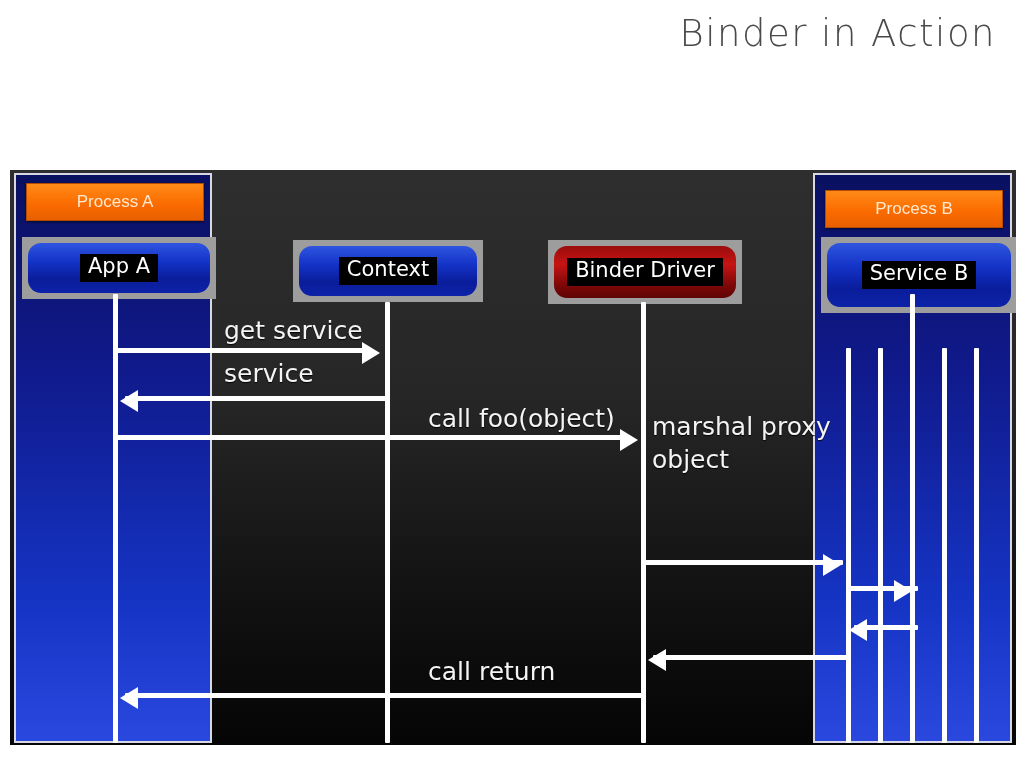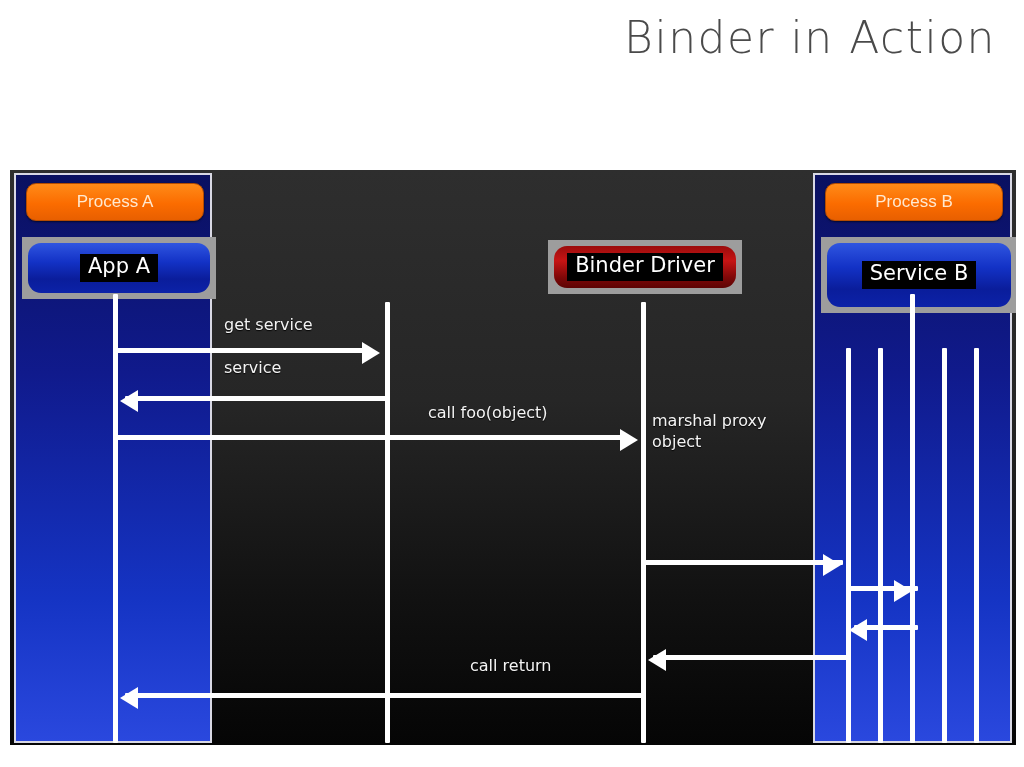--- a/index.html
+++ b/index.html
@@ -8,21 +8,21 @@
     background:#ffffff;
     font-family:"Liberation Sans", sans-serif;
     overflow:hidden;
     position:relative;
   }
 
   
   #slide-title{
     position:absolute;
     right:28px; top:12px;
-    font-size:44px;
+    font-size:37px;
     font-weight:300;
     letter-spacing:1.5px;
     color:#4a4a4a;
     font-family:"DejaVu Sans", sans-serif;
     white-space:nowrap;
   }
 
   
   #diagram{
     position:absolute;
@@ -45,30 +45,30 @@
     border:2px solid #d8d8e4;
     background:linear-gradient(180deg,#0a1060 0%, #101a8c 35%, #1534c4 75%, #2a48de 100%);
     box-sizing:border-box;
   }
   #process-a-panel{left:4px; top:3px; width:198px; height:570px;}
   #process-b-panel{left:803px; top:3px; width:199px; height:570px;}
 
   .process-badge{
     position:absolute;
     height:36px;
-    border-radius:10px;
+    border-radius:0;
     background:linear-gradient(180deg,#ff8a18 0%,#fb6c00 55%,#e85f00 100%);
     border:1px solid #b44c00;
     color:#ffe9d0;
     font-size:17px;
     display:flex;align-items:center;justify-content:center;
     box-shadow:0 1px 2px rgba(0,0,0,.6);
   }
   #process-a-badge{left:10px; top:8px; width:176px;}
-  #process-b-badge{left:10px; top:8px; width:176px;}
+  #process-b-badge{left:10px; top:15px; width:176px;}
 
   
   .actor-frame{
     position:absolute;
     background:#9d9d9d;
     box-sizing:border-box;
     padding:6px;
   }
   .actor-pill{
     width:100%;height:100%;
@@ -83,21 +83,21 @@
     color:#ffffff;
     font-size:21px;
     padding:1px 8px 3px 8px;
     line-height:1.12;
     white-space:nowrap;
     font-family:"DejaVu Sans", sans-serif;
   }
 
   #app-a-frame     {left:6px;  top:62px; width:194px; height:62px;}
   #context-frame   {left:283px;top:70px; width:190px; height:62px;}
-  #binder-frame    {left:538px;top:70px; width:194px; height:54px;}
+  #binder-frame    {left:538px;top:70px; width:194px; height:64px;}
   #service-b-frame {left:6px;  top:62px; width:196px; height:76px;}
 
   
   .vline{position:absolute;background:#ffffff;width:5px;border-radius:1px;}
   .hline{position:absolute;background:#ffffff;height:5px;border-radius:1px;}
 
   
   .arrow{position:absolute;width:0;height:0;}
   .arrow-right{
     border-top:11px solid transparent;
@@ -107,21 +107,21 @@
   .arrow-left{
     border-top:11px solid transparent;
     border-bottom:11px solid transparent;
     border-right:18px solid #ffffff;
   }
 
   
   .caption{
     position:absolute;
     color:#f4f4f4;
-    font-size:16px;
+    font-size:25px;
     line-height:1.32;
     white-space:pre;
     font-family:"DejaVu Sans", sans-serif;
     text-shadow:0 1px 1px rgba(0,0,0,.9);
   }
 </style>
 </head>
 <body>
 
 <div id="slide-title">Binder in Action</div>
@@ -143,20 +143,25 @@
   <div class="process-panel" id="process-b-panel">
     <div class="process-badge" id="process-b-badge">Process B</div>
 
     <div class="actor-frame" id="service-b-frame">
       <div class="actor-pill pill-blue">
         <span class="actor-label">Service B</span>
       </div>
     </div>
   </div>
 
+  <div class="actor-frame" id="context-frame">
+    <div class="actor-pill pill-blue">
+      <span class="actor-label">Context</span>
+    </div>
+  </div>
 
   <div class="actor-frame" id="binder-frame">
     <div class="actor-pill pill-red">
       <span class="actor-label">Binder Driver</span>
     </div>
   </div>
 
   <div class="vline" style="left:103px; top:124px; height:449px;"></div>
   <div class="vline" style="left:375px; top:132px; height:441px;"></div>
   <div class="vline" style="left:631px; top:132px; height:441px;"></div>
@@ -187,18 +192,18 @@
   <div class="arrow arrow-right" style="left:813px; top:384px;"></div>
 
   <div class="hline" style="left:836px; top:416px; width:72px;"></div>
   <div class="arrow arrow-right" style="left:884px; top:410px;"></div>
 
   <div class="hline" style="left:844px; top:455px; width:64px;"></div>
   <div class="arrow arrow-left" style="left:839px; top:449px;"></div>
 
   <div class="hline" style="left:643px; top:485px; width:195px;"></div>
   <div class="arrow arrow-left" style="left:638px; top:479px;"></div>
-  <div class="caption" style="left:418px; top:485px;margin-left:42px;">call return</div>
+  <div class="caption" style="left:418px; top:485px;">call return</div>
 
   <div class="hline" style="left:115px; top:523px; width:521px;"></div>
   <div class="arrow arrow-left" style="left:110px; top:517px;"></div>
 
 </div>
 
 </body></html>

